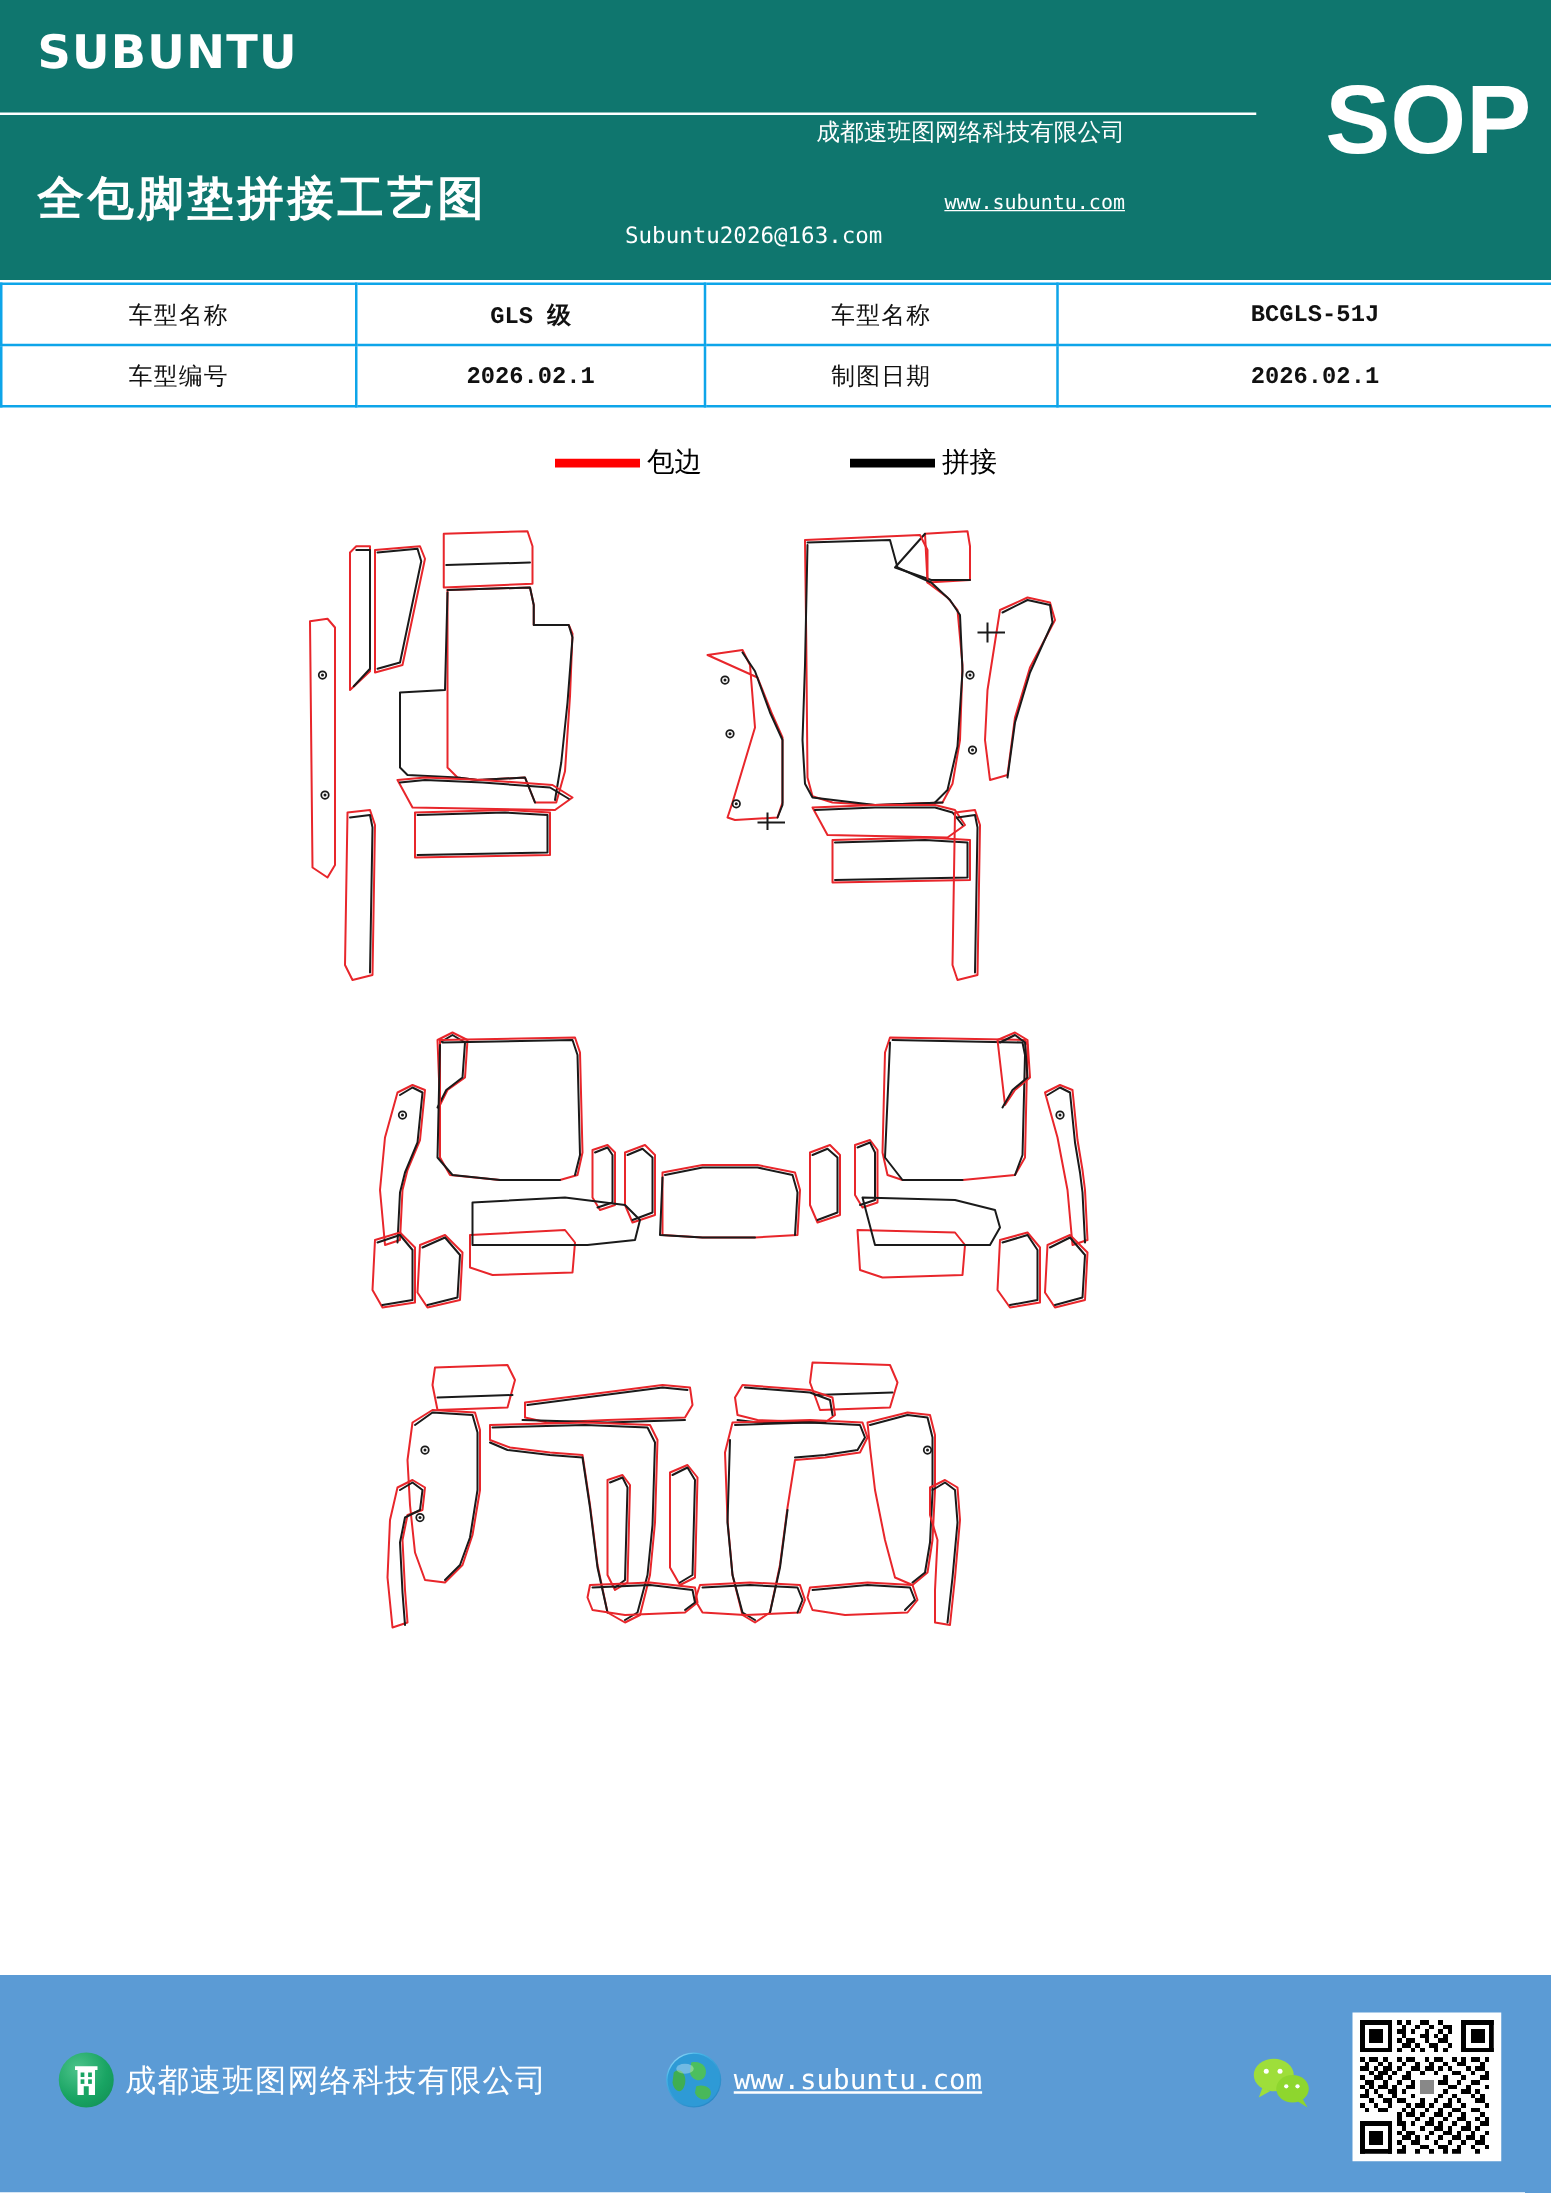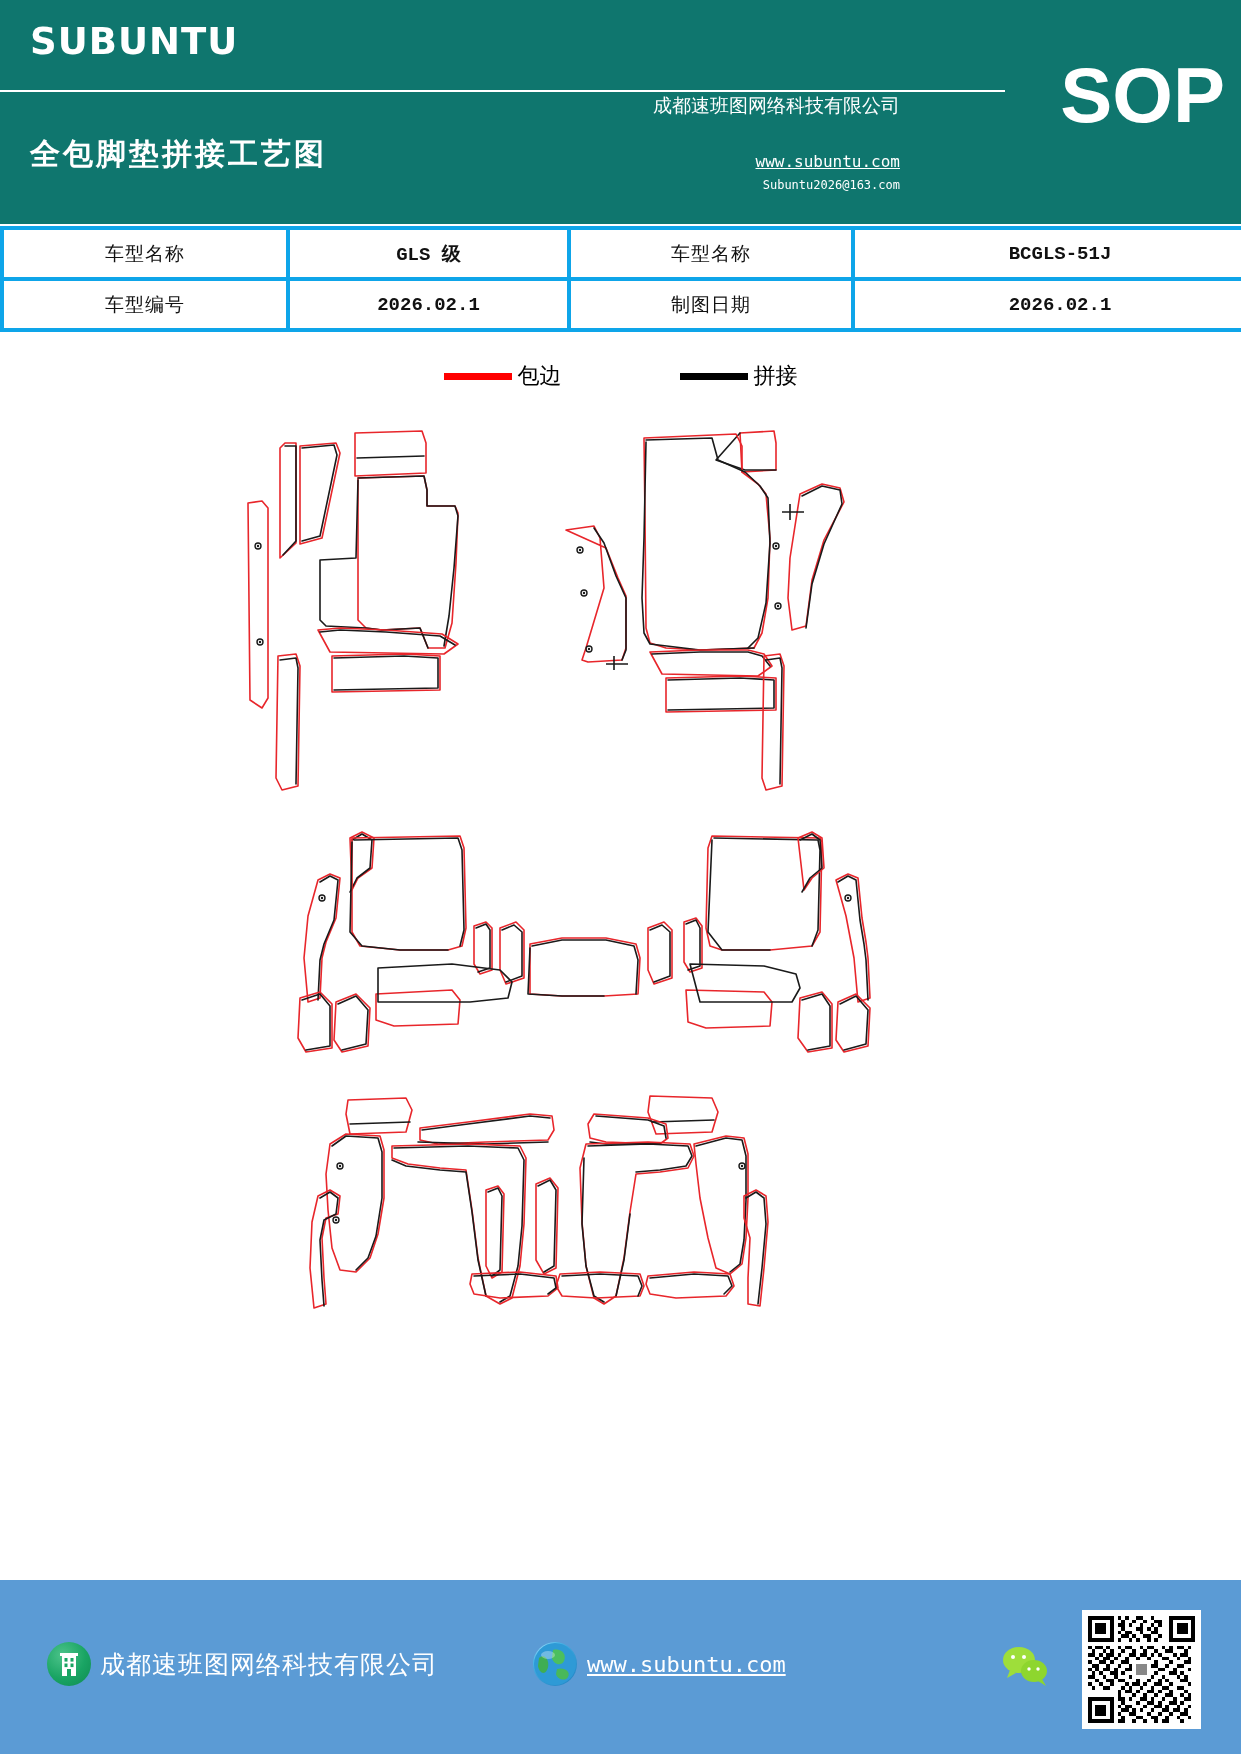--- a/index.html
+++ b/index.html
@@ -30,21 +30,21 @@
   }
   .hdr-rule{
     position:absolute;
     left:0;top:90px;width:1005px;height:2px;
     background:#ffffff;
   }
   .doc-title{
     position:absolute;
     left:30px;top:134px;
     color:#ffffff;
-    font-size:30px;
+    font-size:37px;
     font-weight:bold;
     letter-spacing:3px;
     font-family:"DejaVu Sans", sans-serif;
   }
   .company-hdr{
     position:absolute;
     left:500px;top:93px;
     width:400px;
     text-align:right;
     color:#ffffff;
@@ -58,23 +58,23 @@
     text-align:right;
     color:#ffffff;
     font-size:16px;
     text-decoration:underline;
     font-family:"DejaVu Sans Mono", monospace;
   }
   .mail-hdr{
     position:absolute;
     left:500px;top:178px;
     width:400px;
-    text-align:right;
+    text-align:left;
     color:#ffffff;
-    font-size:12px;
+    font-size:18px;
     font-family:"DejaVu Sans Mono", monospace;
   }
   .sop{
     position:absolute;
     right:16px;top:56px;
     color:#ffffff;
     font-size:78px;
     font-weight:bold;
     line-height:1;
     font-family:"Liberation Sans", sans-serif;
@@ -83,21 +83,21 @@
 
   
   .info-table{
     width:1241px;
     border-collapse:collapse;
     table-layout:fixed;
     flex:0 0 auto;
     margin-top:2px;
   }
   .info-table td{
-    border:4px solid #0ea5e9;
+    border:2px solid #0ea5e9;
     height:45px;
     text-align:center;
     vertical-align:middle;
     font-size:19px;
     color:#111111;
     font-family:"DejaVu Serif", serif;
     letter-spacing:1px;
   }
   .info-table td.val{
     font-family:Liberation Mono, monospace;

